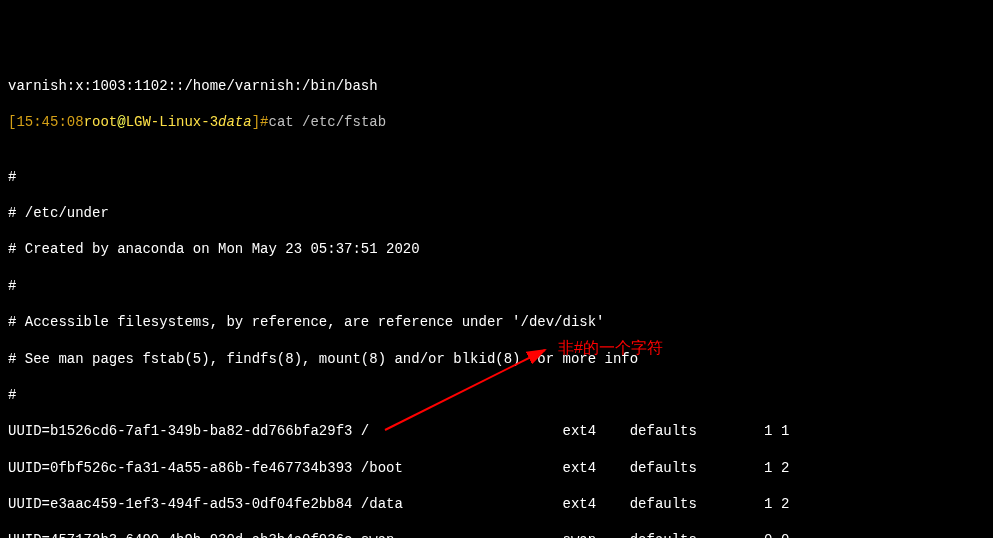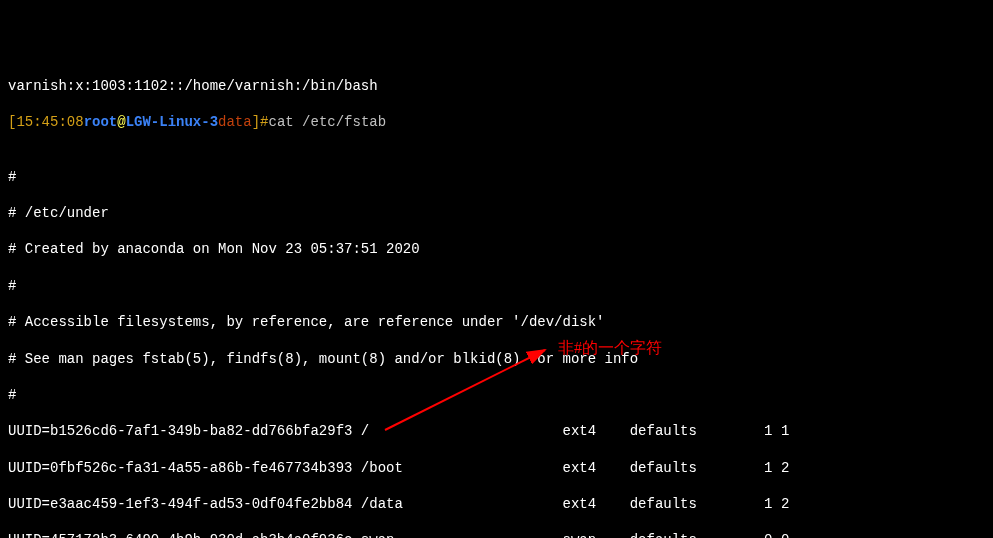--- a/index.html
+++ b/index.html
@@ -17,47 +17,47 @@
       white-space: pre;
       position: relative;
       width: 993px;
       height: 538px;
       overflow: hidden;
     }
     .line {
       white-space: pre;
     }
     .yellow { color: #ffff55; }
-    .green { color: #3b82f6; font-weight: bold; }
+    .green { color: #fde047; }
     .white { color: #c0c0c0; margin-top: 20px; }
-    .red { color: #c2410c; }
+    .red { color: #fde047; font-style: italic; }
     .orange { color: #d4a017; }
     .annotation {
       position: absolute;
       color: #ff0000;
-      font-family: Liberation Serif, serif;
+      font-family: Liberation Sans, sans-serif;
       font-size: 16px;
       pointer-events: none;
     }
     svg.arrow {
       position: absolute;
       pointer-events: none;
     }
   </style>
 </head>
 <body>
 
 
 
 <div class="line"><span>varnish:x:1003:1102::/home/varnish:/bin/bash</span></div>
 <div class="line"><span class="orange">[</span><span class="orange">15:45:08</span><span class="green">root</span><span class="yellow">@</span><span class="green">LGW-Linux-3</span><span class="red">data</span><span class="orange">]#</span><span class="white">cat /etc/fstab</span></div>
 <div class="line"><span></span></div>
 <div class="line"><span>#</span></div>
 <div class="line"><span># /etc/under</span></div>
-<div class="line"><span># Created by anaconda on Mon Nov 23 05:37:51 2020</span></div>
+<div class="line"><span># Created by anaconda on Mon May 23 05:37:51 2020</span></div>
 <div class="line"><span>#</span></div>
 <div class="line"><span># Accessible filesystems, by reference, are reference under '/dev/disk'</span></div>
 <div class="line"><span># See man pages fstab(5), findfs(8), mount(8) and/or blkid(8) for more info</span></div>
 <div class="line"><span>#</span></div>
 <div class="line"><span>UUID=b1526cd6-7af1-349b-ba82-dd766bfa29f3 /                       ext4    defaults        1 1</span></div>
 <div class="line"><span>UUID=0fbf526c-fa31-4a55-a86b-fe467734b393 /boot                   ext4    defaults        1 2</span></div>
 <div class="line"><span>UUID=e3aac459-1ef3-494f-ad53-0df04fe2bb84 /data                   ext4    defaults        1 2</span></div>
 <div class="line"><span>UUID=457172b3-6490-4b9b-930d-ab3b4a0f936c swap                    swap    defaults        0 0</span></div>
 
 <div class="line"><span></span></div>

